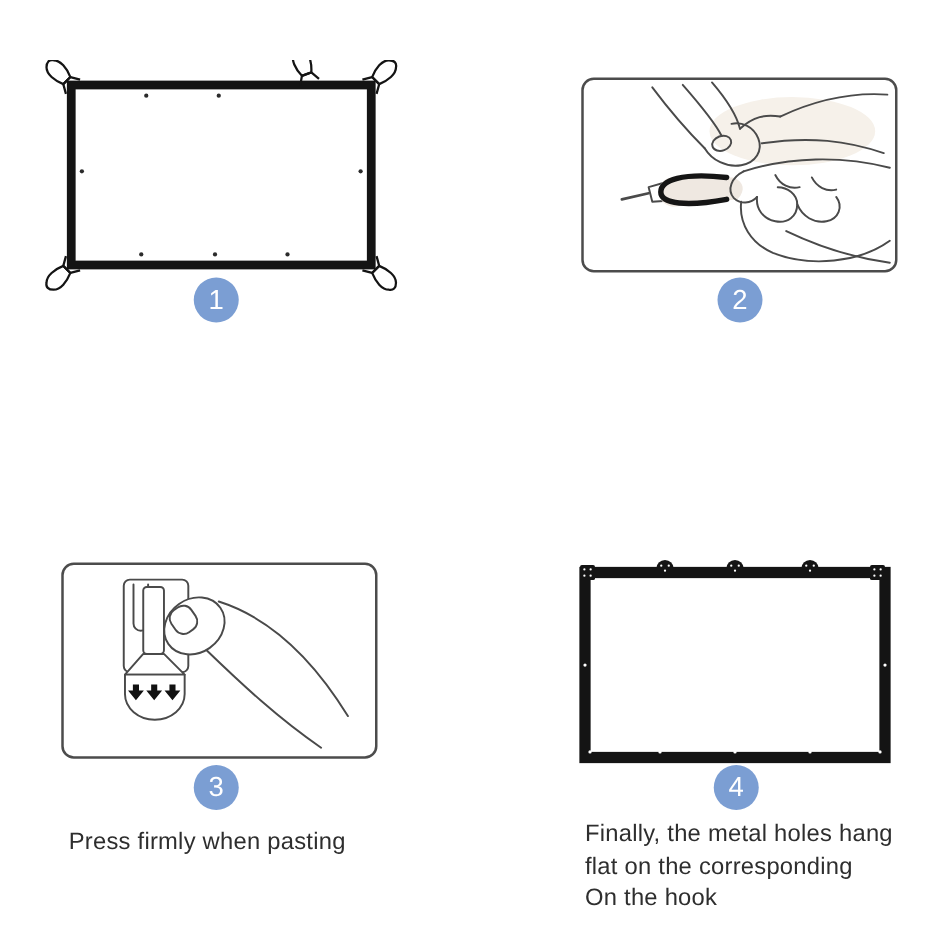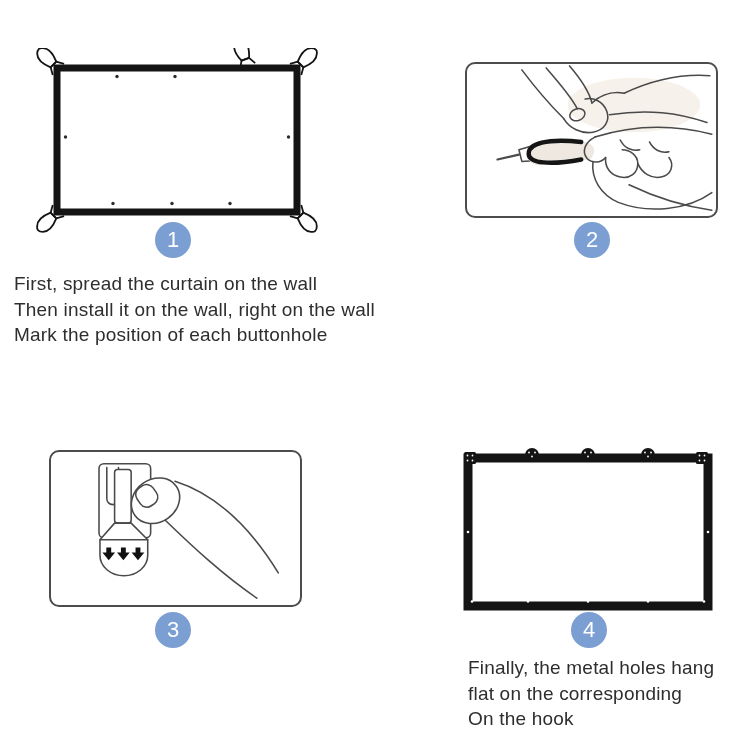--- a/index.html
+++ b/index.html
@@ -155,19 +155,17 @@
         <circle cx="190" cy="157.5" r="1.3"></circle>
         <circle cx="246" cy="157.5" r="1.3"></circle>
     </g>
   </svg>
 
   <div class="badge" style="left: 155px; top: 222px; background: rgb(123, 158, 211);">1</div>
   <div class="badge" style="left: 574px; top: 222px; background: rgb(123, 158, 211);">2</div>
   <div class="badge" style="left: 155px; top: 612px; background: rgb(123, 158, 211);">3</div>
   <div class="badge" style="left: 571px; top: 612px; background: rgb(123, 158, 211);">4</div>
 
-  <div class="caption" style="left:14px;top:271px;width:440px;">First, spread the curtain on the wall
-Then install it on the wall, right on the wall
-Mark the position of each buttonhole</div>
+  <div class="caption" style="left:55px;top:661px;width:300px;">Press firmly when pasting</div>
   <div class="caption" style="left:468px;top:655px;width:280px;">Finally, the metal holes hang
 flat on the corresponding
 On the hook</div>
 </div>
 
 </body></html>

